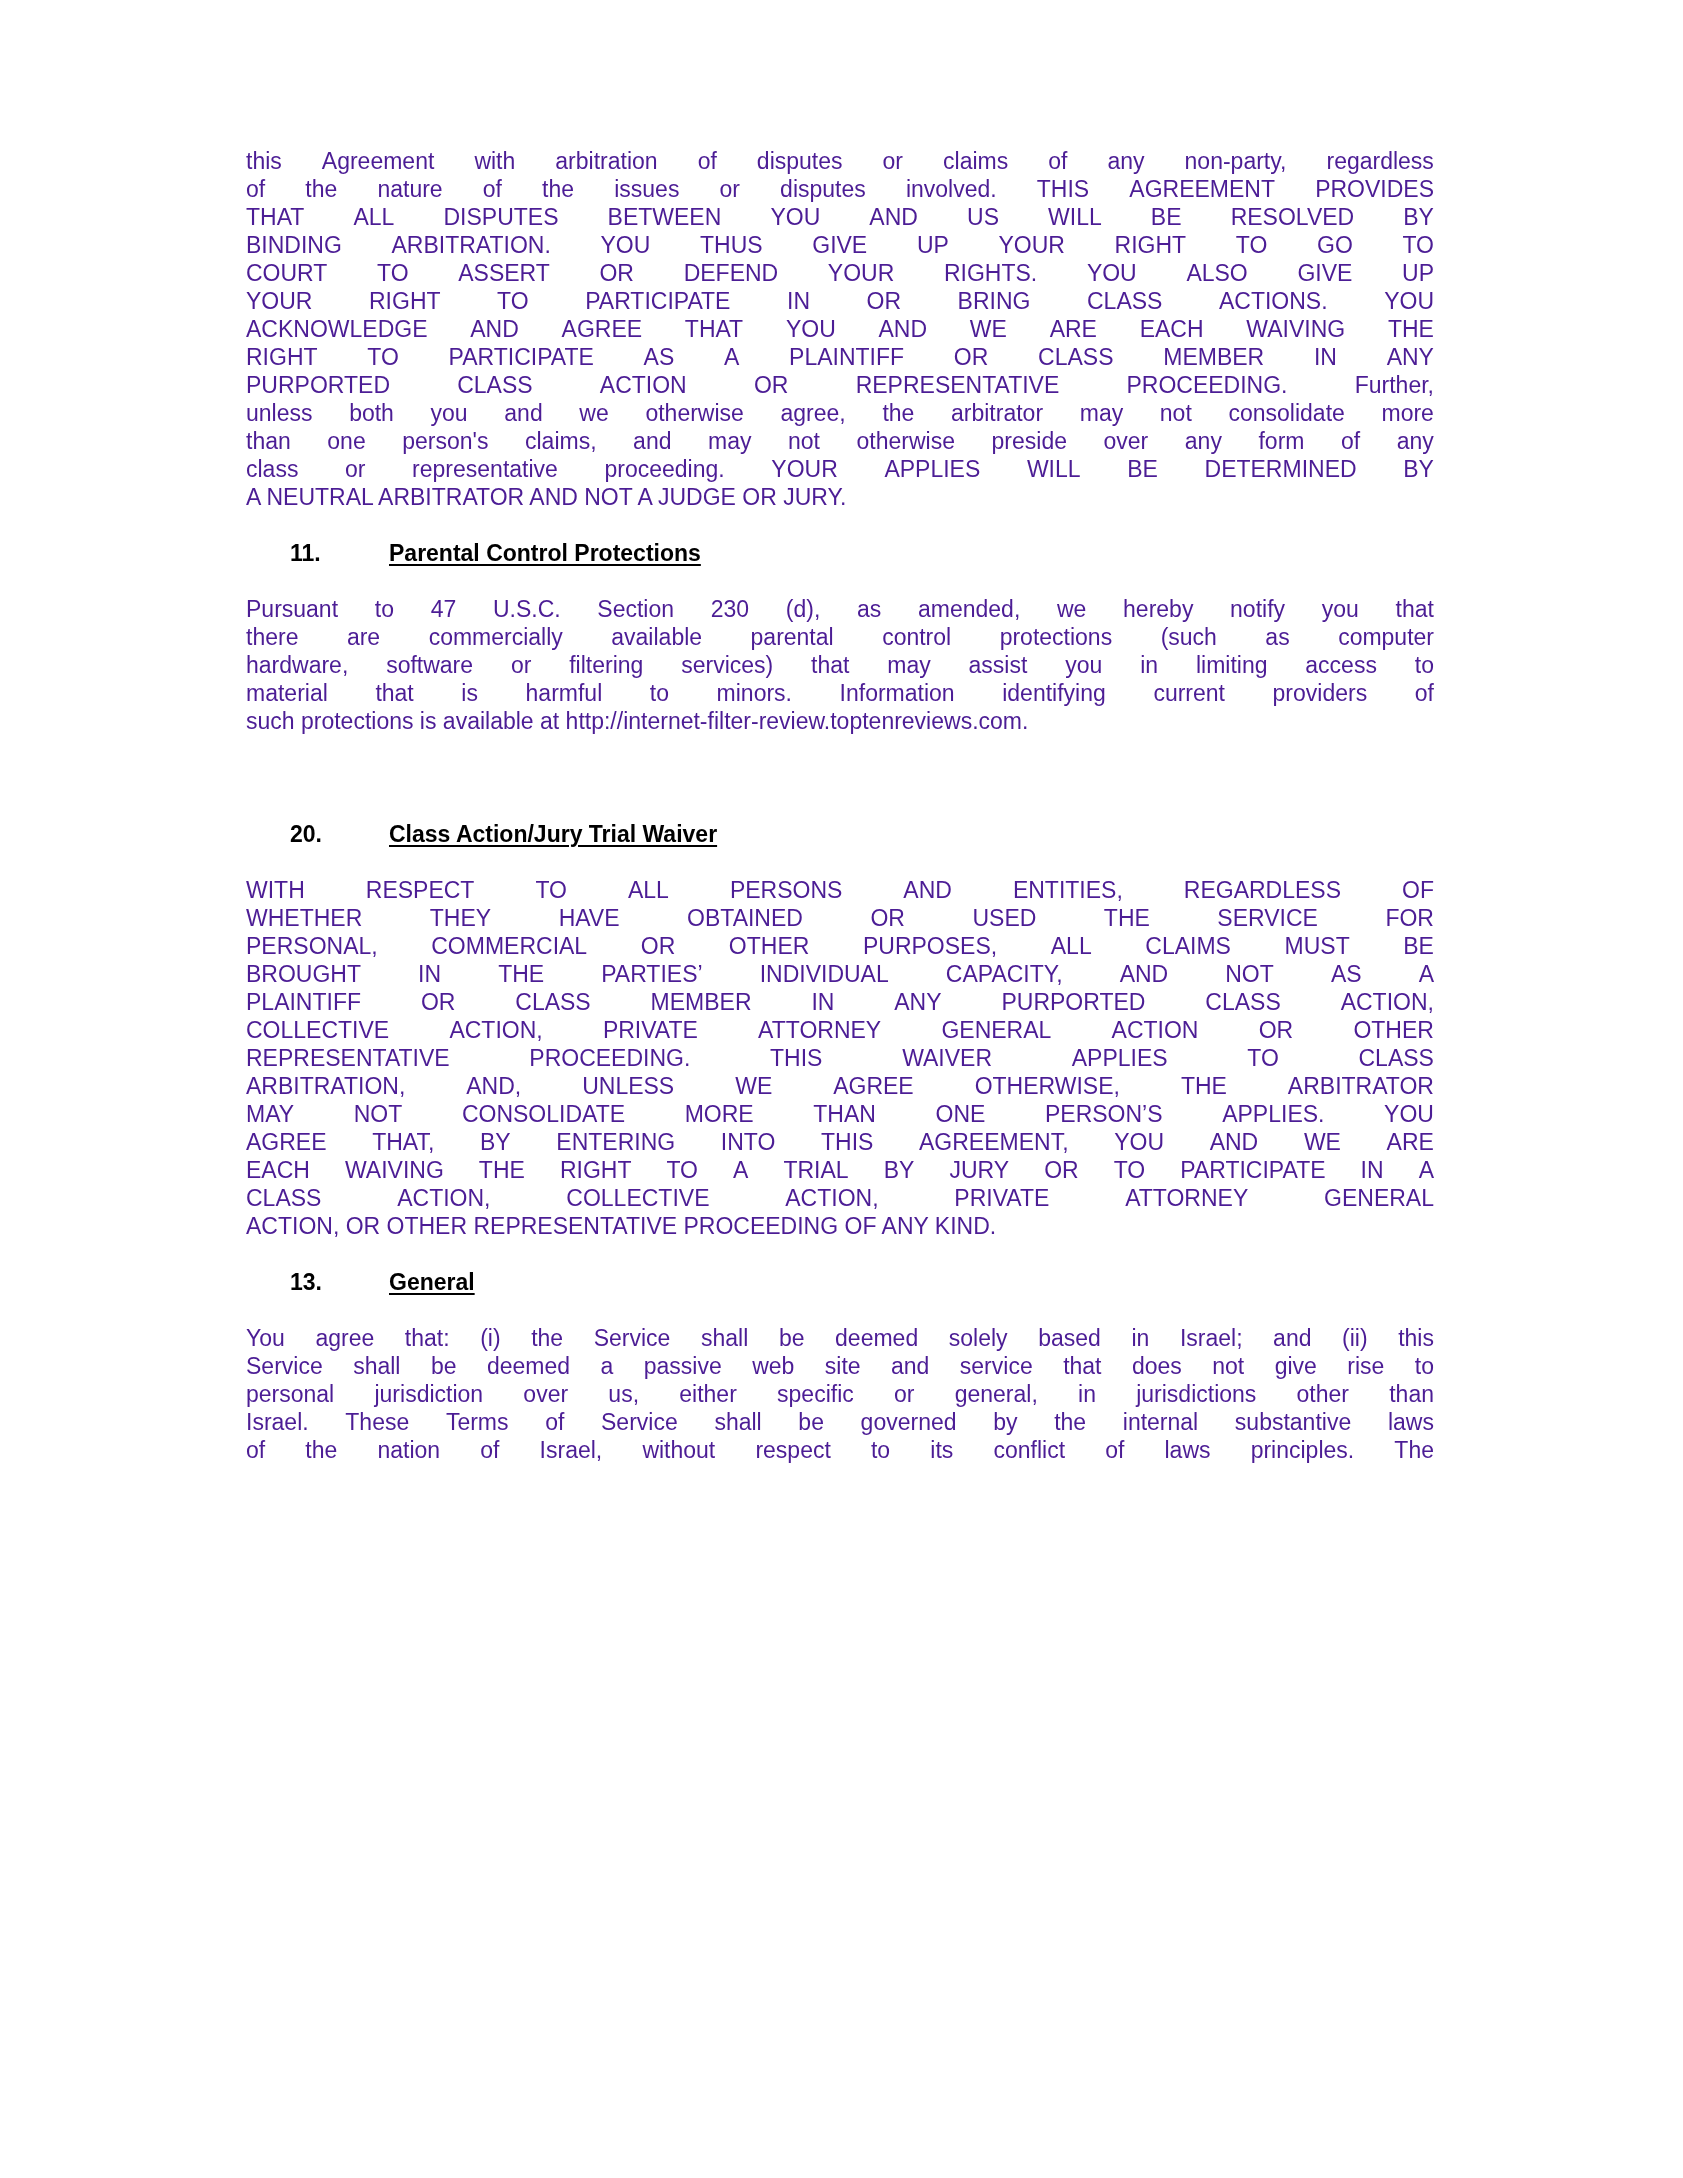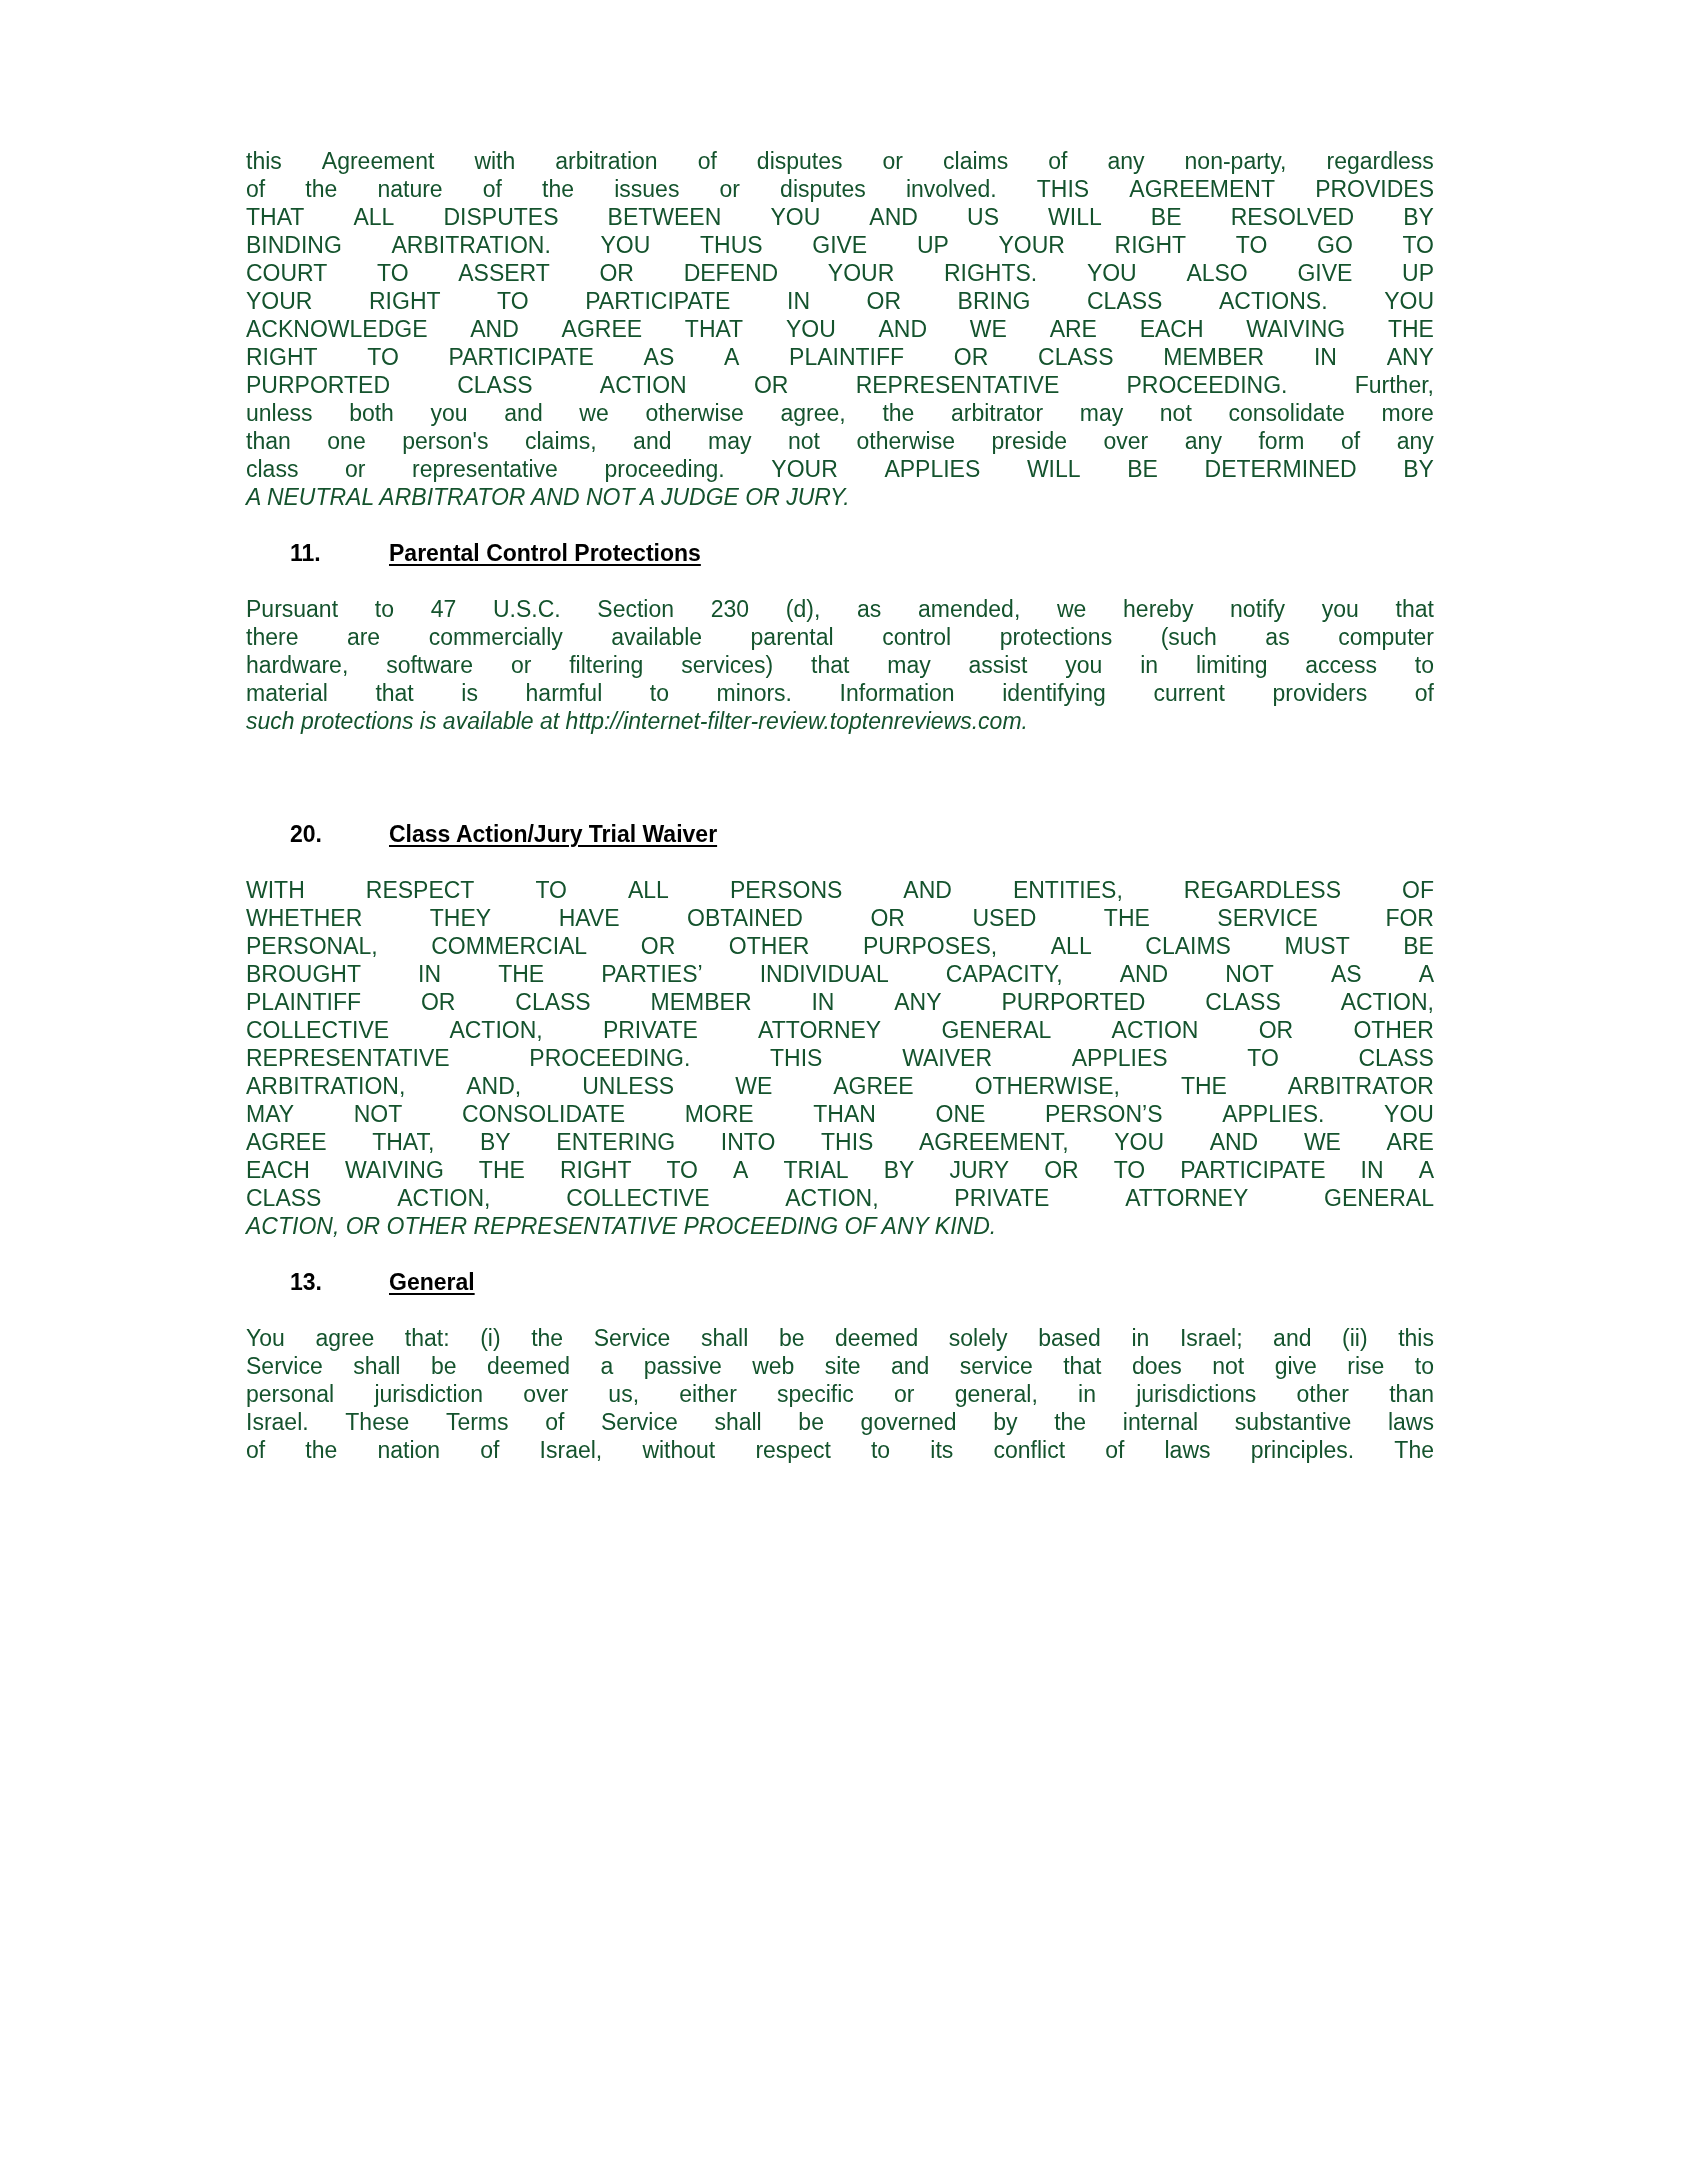--- a/index.html
+++ b/index.html
@@ -22,21 +22,21 @@
   #content {
     position: absolute;
     left: 246px;
     top: 147px;
     width: 1188px;
   }
   .para {
     margin: 0;
     font-size: 23px;
     line-height: 28px;
-    color: #14532d;
+    color: #4c1d95;
     letter-spacing: 0px;
   }
   
   .ln {
     display: block;
     width: 100%;
     text-align: justify;
     text-align-last: justify;
     white-space: nowrap;
     font-size: 23px;
@@ -49,21 +49,20 @@
   }
   
   .ln {
     display: flex;
     flex-direction: row;
     justify-content: space-between;
     white-space: pre;
   }
   .ln.last {
     justify-content: flex-start;
-    font-style: italic;
   }
   .ln > .w {
     white-space: pre;
   }
   
 
   .gap-sm { height: 28px; }
   .gap-lg { height: 85px; }
 
   .heading {

